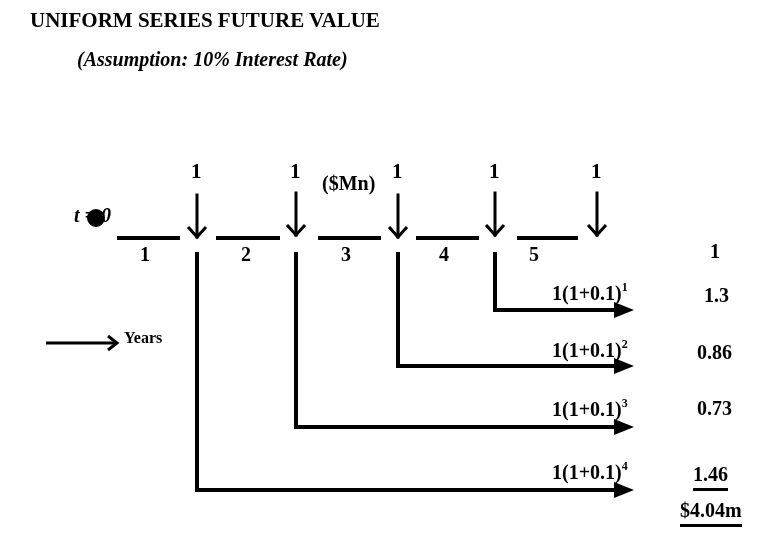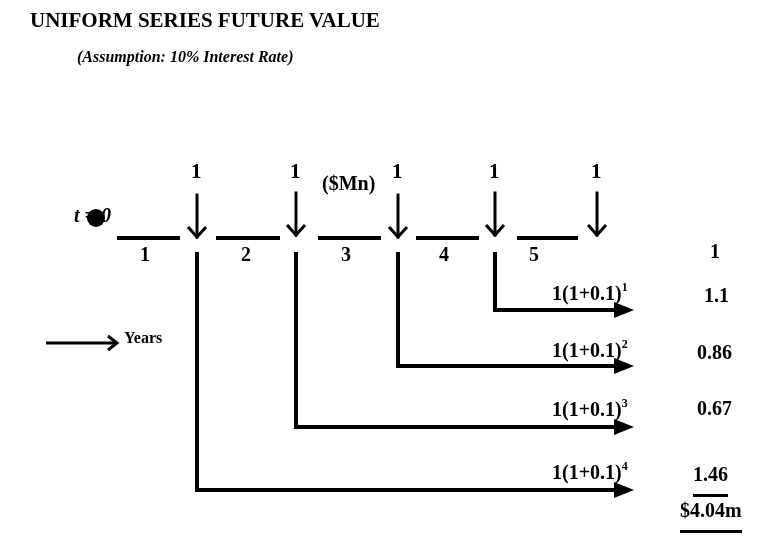--- a/index.html
+++ b/index.html
@@ -1,29 +1,29 @@
 <!DOCTYPE html>
 <html><head>
 <meta charset="utf-8">
 <style>
   html, body { margin:0; padding:0; background:#ffffff; }
   body { width:771px; height:538px; position:relative; overflow:hidden;
          font-family:"Liberation Serif", "DejaVu Serif", serif; color:#000; font-weight:bold; }
   .abs { position:absolute; white-space:nowrap; }
   .title { left:30px; top:8px; font-size:21px;text-align:right; }
-  .subtitle { left:77px; top:48px; font-size:16px; font-style:italic; }
+  .subtitle { left:77px; top:48px; font-size:20px; font-style:italic; }
   .unit { left:322px; top:128px; font-size:20px;margin-top:44px; }
   .t0 { left:74px; top:160px; font-size:20px; font-style:italic;margin-top:44px; }
   .pay { font-size:21px; top:159px; }
   .seg { font-size:20px; top:243px; }
   .years { left:124px; top:329px; font-size:16px; }
   .formula { font-size:20px; }
   .formula sup { font-size:12px; position:relative; top:-2px; vertical-align:top; }
   .val { font-size:20px; }
-  .uline { border-bottom:3px solid #000; padding-bottom:8px; }
+  .uline { border-bottom:3px solid #000; padding-bottom:2px; }
   svg { position:absolute; left:0; top:0; }
 </style>
 </head>
 <body>
 
 <div class="abs title">UNIFORM SERIES FUTURE VALUE</div>
 <div class="abs subtitle">(Assumption: 10% Interest Rate)</div>
 <div class="abs unit">($Mn)</div>
 <div class="abs t0">t = 0</div>
 
@@ -48,23 +48,23 @@
   <span>1(1+0.1)</span><sup>2</sup>
 </div>
 <div class="abs formula" style="left:552px; top:398px">
   <span>1(1+0.1)</span><sup>3</sup>
 </div>
 <div class="abs formula" style="left:552px; top:461px">
   <span>1(1+0.1)</span><sup>4</sup>
 </div>
 
 <div class="abs val" style="left:710px; top:240px">1</div>
-<div class="abs val" style="left:704px; top:284px">1.1</div>
+<div class="abs val" style="left:704px; top:284px">1.3</div>
 <div class="abs val" style="left:697px; top:341px">0.86</div>
-<div class="abs val" style="left:697px; top:397px">0.67</div>
+<div class="abs val" style="left:697px; top:397px">0.73</div>
 <div class="abs val uline" style="left:693px; top:463px">1.46</div>
 <div class="abs val uline" style="left:680px; top:499px">$4.04m</div>
 
 <svg width="771" height="538" viewBox="0 0 771 538">
   <defs>
     <marker id="headR" markerWidth="8" markerHeight="8" refX="7" refY="4" orient="auto" markerUnits="userSpaceOnUse">
     </marker>
   </defs>
   <g stroke="#000" stroke-width="4" fill="none">
 

